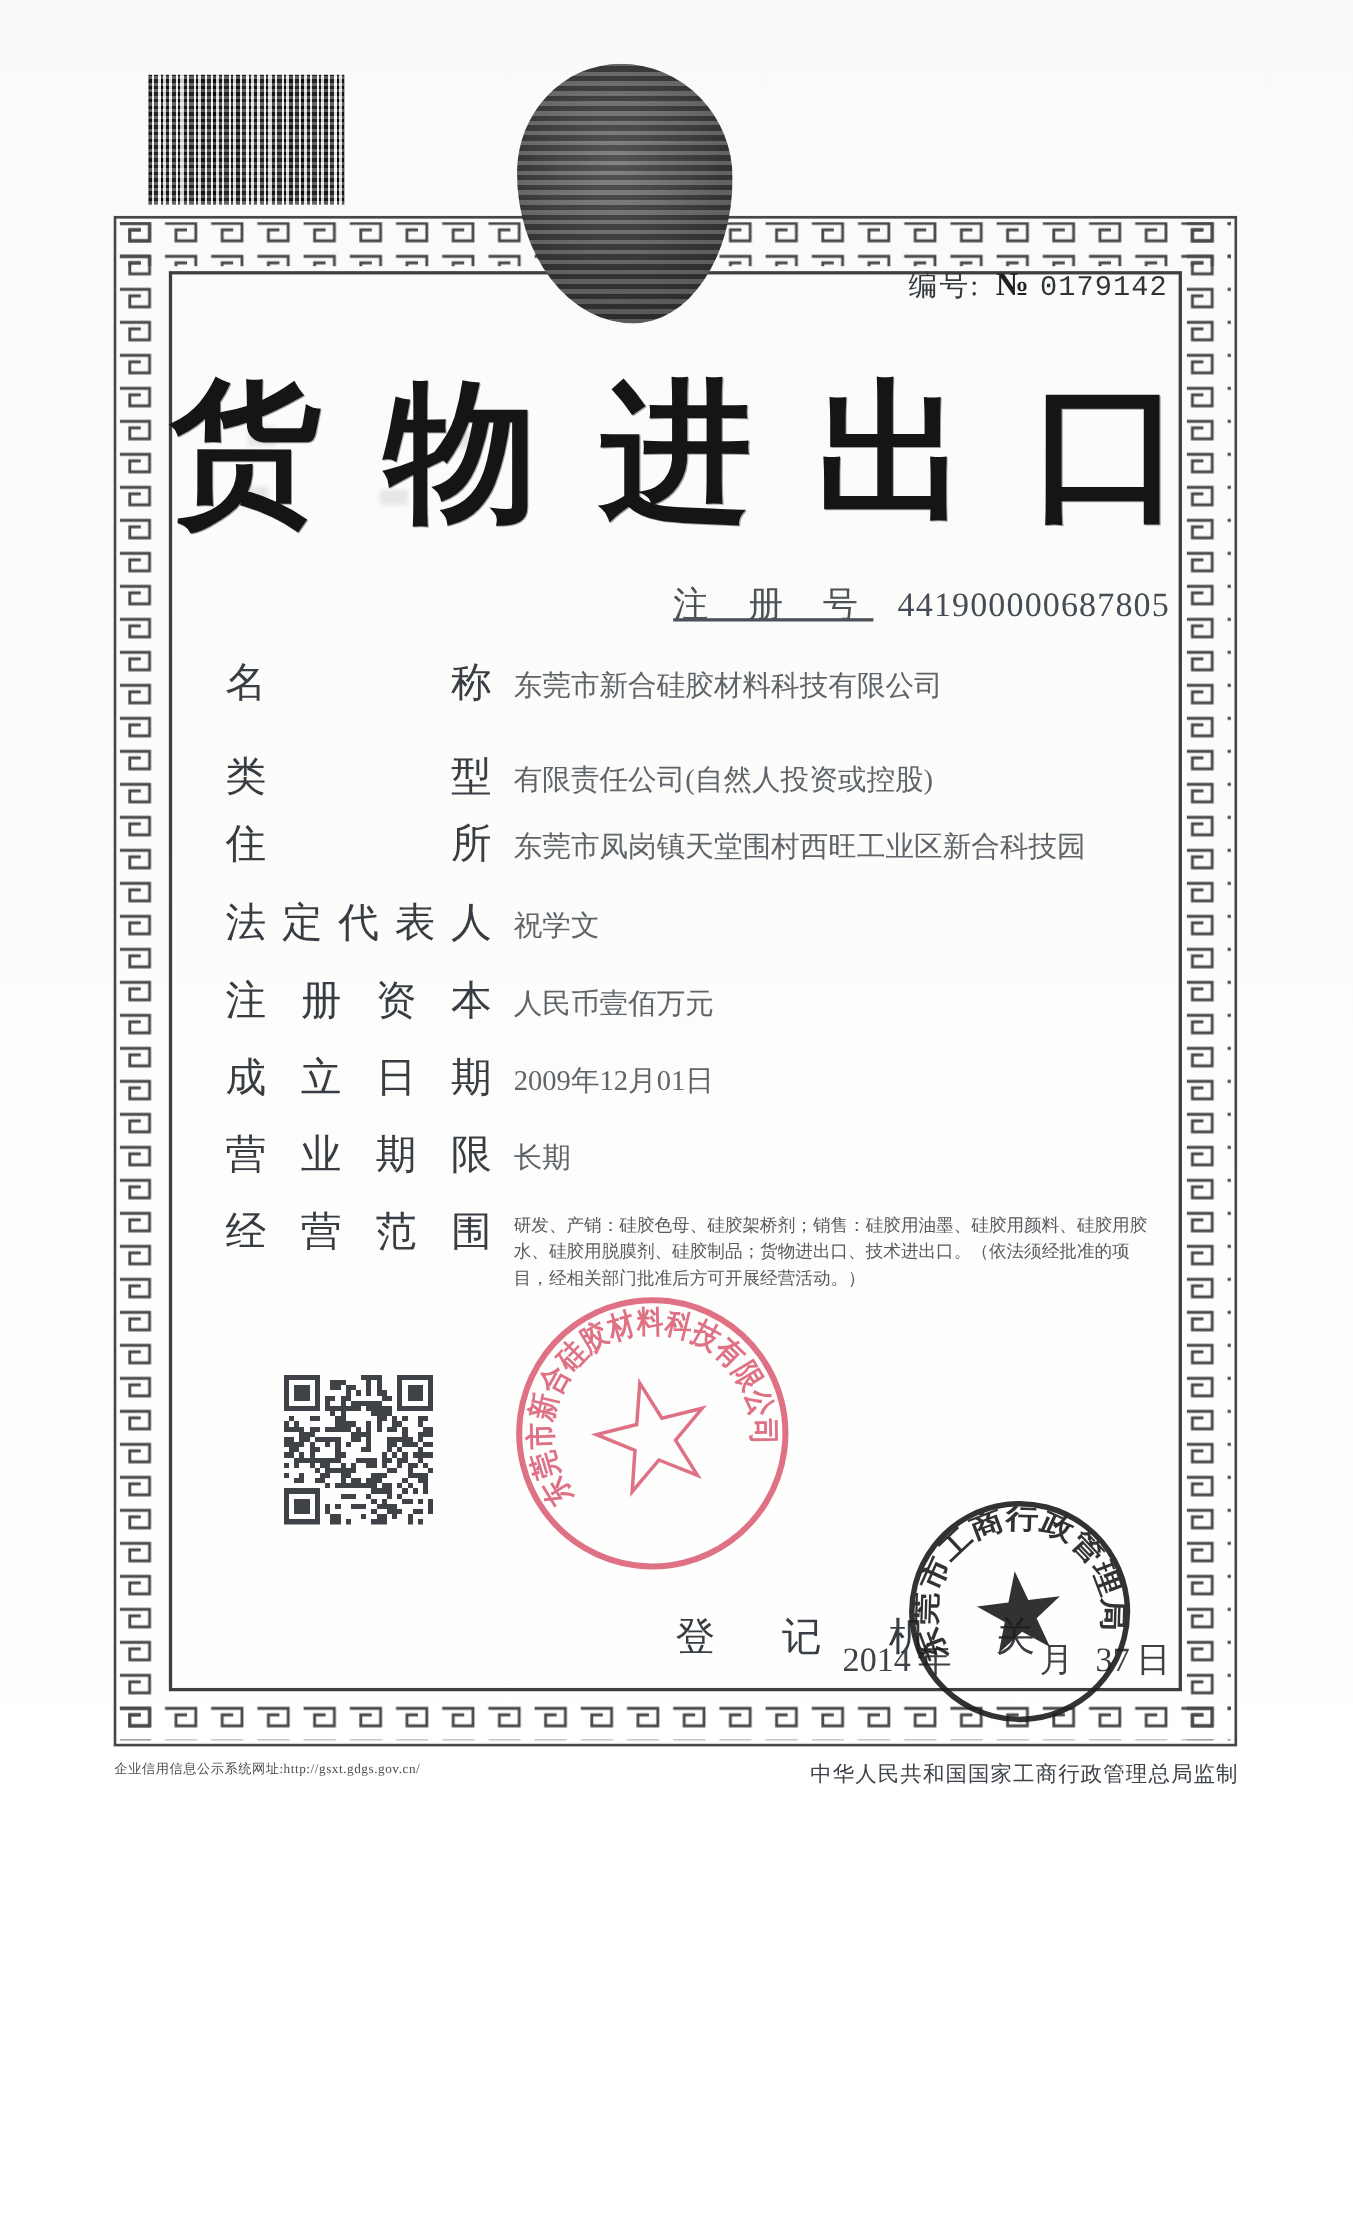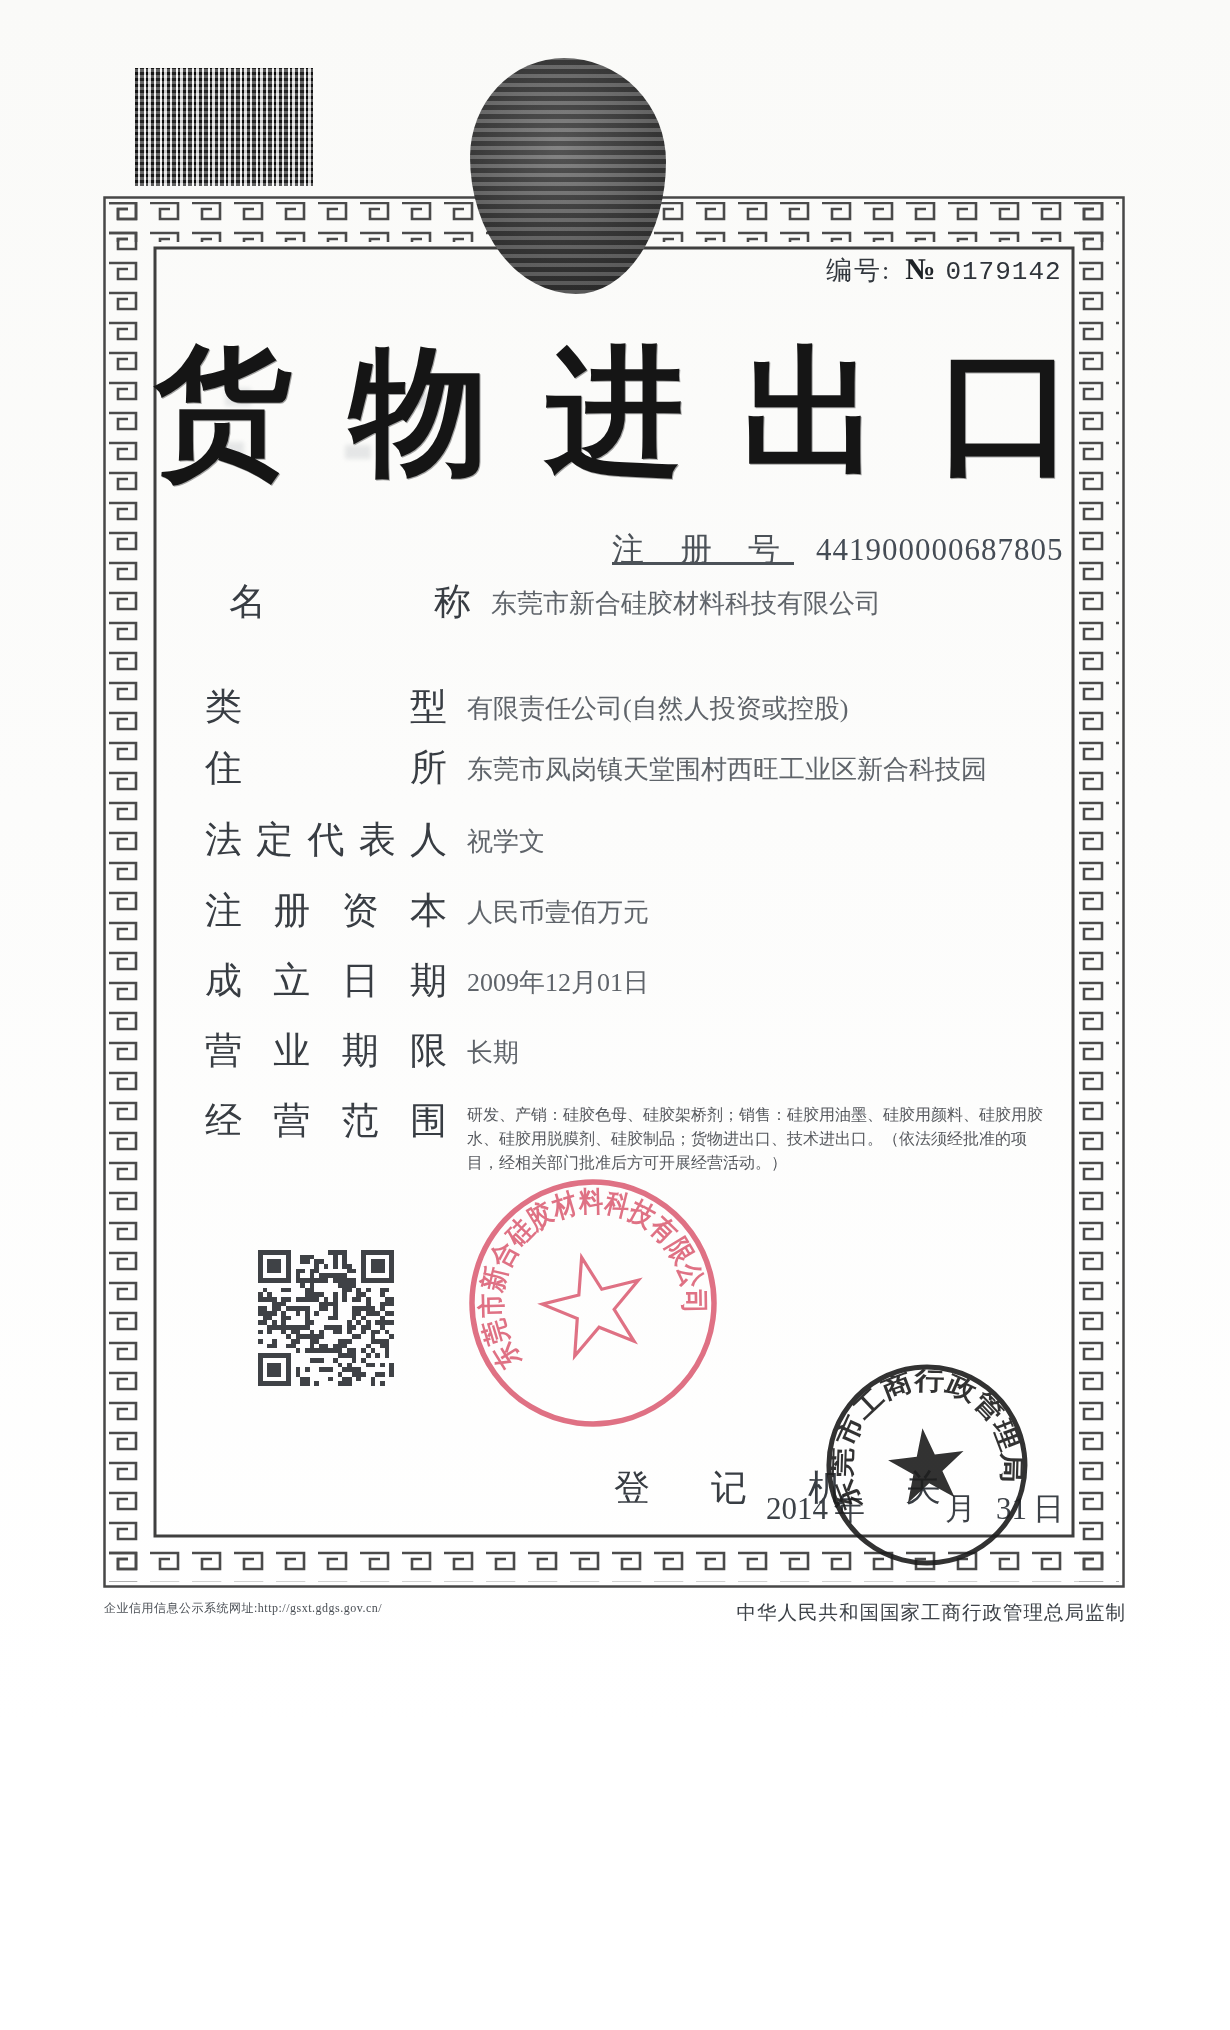--- a/index.html
+++ b/index.html
@@ -27,21 +27,21 @@
     border-radius:48% 52% 46% 54% / 42% 44% 56% 58%;
     background:
       repeating-linear-gradient(0deg, rgba(255,255,255,.16) 0 4px, rgba(0,0,0,.24) 4px 9px),
       radial-gradient(circle at 45% 38%, #6e6e6e 0%, #454545 55%, #2f2f2f 100%);
     z-index:5;
   }
   
   .frame{position:absolute;left:103px;top:196px;z-index:1;}
   
   .serial{
-    position:absolute;top:252px;left:826px;z-index:2;
+    position:absolute;top:242px;left:826px;z-index:2;
     font-size:26px;color:#33383e;letter-spacing:2px;white-space:nowrap;
   }
   .serial .no-mark{font-weight:bold;font-size:30px;margin:0 8px 0 14px;color:#1e2226;}
   .serial .no-digits{font-family:"Liberation Mono", monospace;font-size:26px;color:#2f343a;letter-spacing:1px;}
   
   .title{
     position:absolute;top:336px;left:0;width:1230px;margin:0;text-align:center;z-index:2;
     font-family:"Liberation Sans", sans-serif;
     font-size:138px;font-weight:900;color:#151515;
     letter-spacing:58px;text-indent:58px;line-height:1.1;
@@ -125,21 +125,21 @@
     <span>编号:</span><span class="no-mark">№</span><span class="no-digits">0179142</span>
   </div>
 
   <h1 class="title">货物进出口</h1>
 
   <div class="regline">
     <span class="reg-label">注 册 号</span>
     <span class="reg-number">441900000687805</span>
   </div>
 
-  <div class="row" style="top:580px;margin-left:24px;">
+  <div class="row" style="top:600px;">
     <span class="flabel">名称</span>
     <span class="fvalue">东莞市新合硅胶材料科技有限公司</span>
   </div>
   <div class="row" style="top:673px;margin-top:12px;">
     <span class="flabel">类型</span>
     <span class="fvalue">有限责任公司(自然人投资或控股)</span>
   </div>
   <div class="row" style="top:746px;">
     <span class="flabel">住所</span>
     <span class="fvalue">东莞市凤岗镇天堂围村西旺工业区新合科技园</span>
@@ -485,21 +485,21 @@
     <circle cx="135" cy="135" r="121" fill="none" stroke="#d9536a" stroke-width="5.5"></circle>
     <polygon points="0,-52 11.8,-16.2 49.5,-16.1 19,6.2 30.6,42.1 0,20 -30.6,42.1 -19,6.2 -49.5,-16.1 -11.8,-16.2" transform="translate(135,140)" fill="none" stroke="#d9536a" stroke-width="3.2"></polygon>
     <text class="seal-text" font-size="28" fill="#d9536a">
       <textPath href="#cArc" textLength="362" lengthAdjust="spacingAndGlyphs">东莞市新合硅胶材料科技有限公司</textPath>
     </text>
   </svg>
 
   <div class="registrar">登 记 机 关</div>
 
   <div class="dateline">
-    <span>2014</span><span>年</span><span class="gap-month">月</span><span class="gap-day">31</span><span>日</span>
+    <span>2014</span><span>年</span><span class="gap-month">月</span><span class="gap-day">37</span><span>日</span>
   </div>
 
   <svg class="registry-seal" width="215" height="215" viewBox="0 0 215 215">
     <defs>
       <path id="rArc" d="M 38.1 139.1 A 76 76 0 1 1 175.9 139.1" fill="none"></path>
     </defs>
     <circle cx="107" cy="107" r="98" fill="none" stroke="#1d1d1d" stroke-width="5"></circle>
     <polygon points="0,-40 9.1,-12.5 38,-12.4 14.6,4.8 23.5,32.4 0,15.4 -23.5,32.4 -14.6,4.8 -38,-12.4 -9.1,-12.5" transform="translate(107,110)" fill="#1d1d1d"></polygon>
     <text class="seal-text" font-size="25" fill="#1d1d1d">
       <textPath href="#rArc" textLength="298" lengthAdjust="spacingAndGlyphs">东莞市工商行政管理局</textPath>

